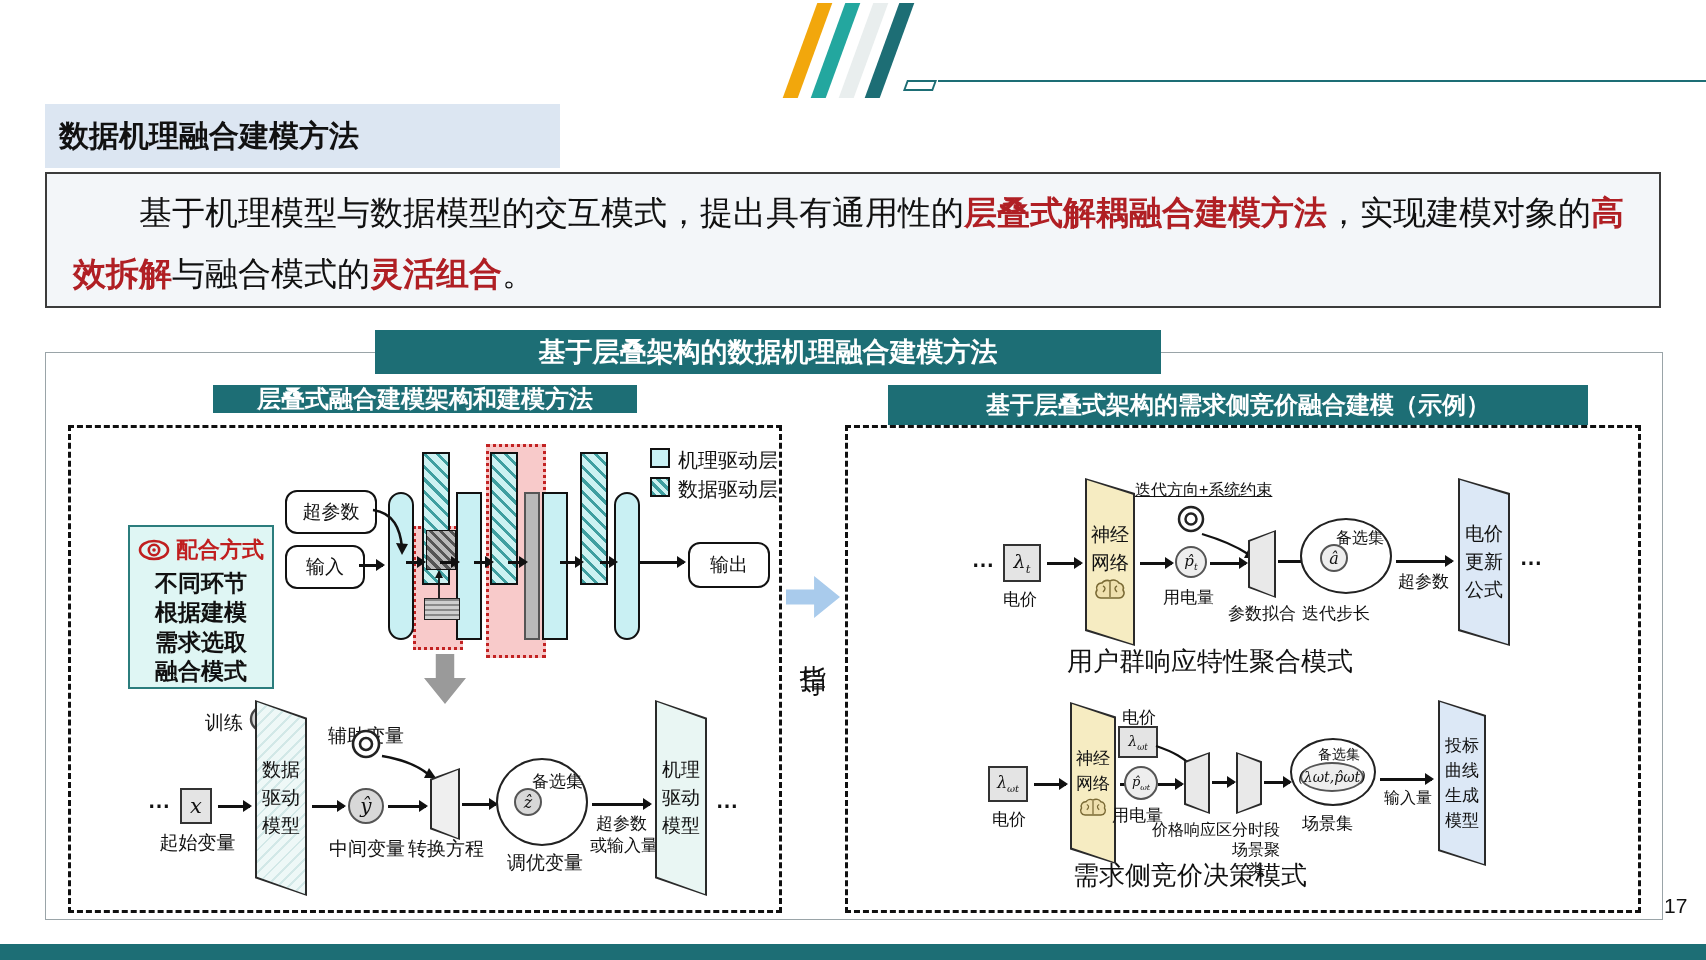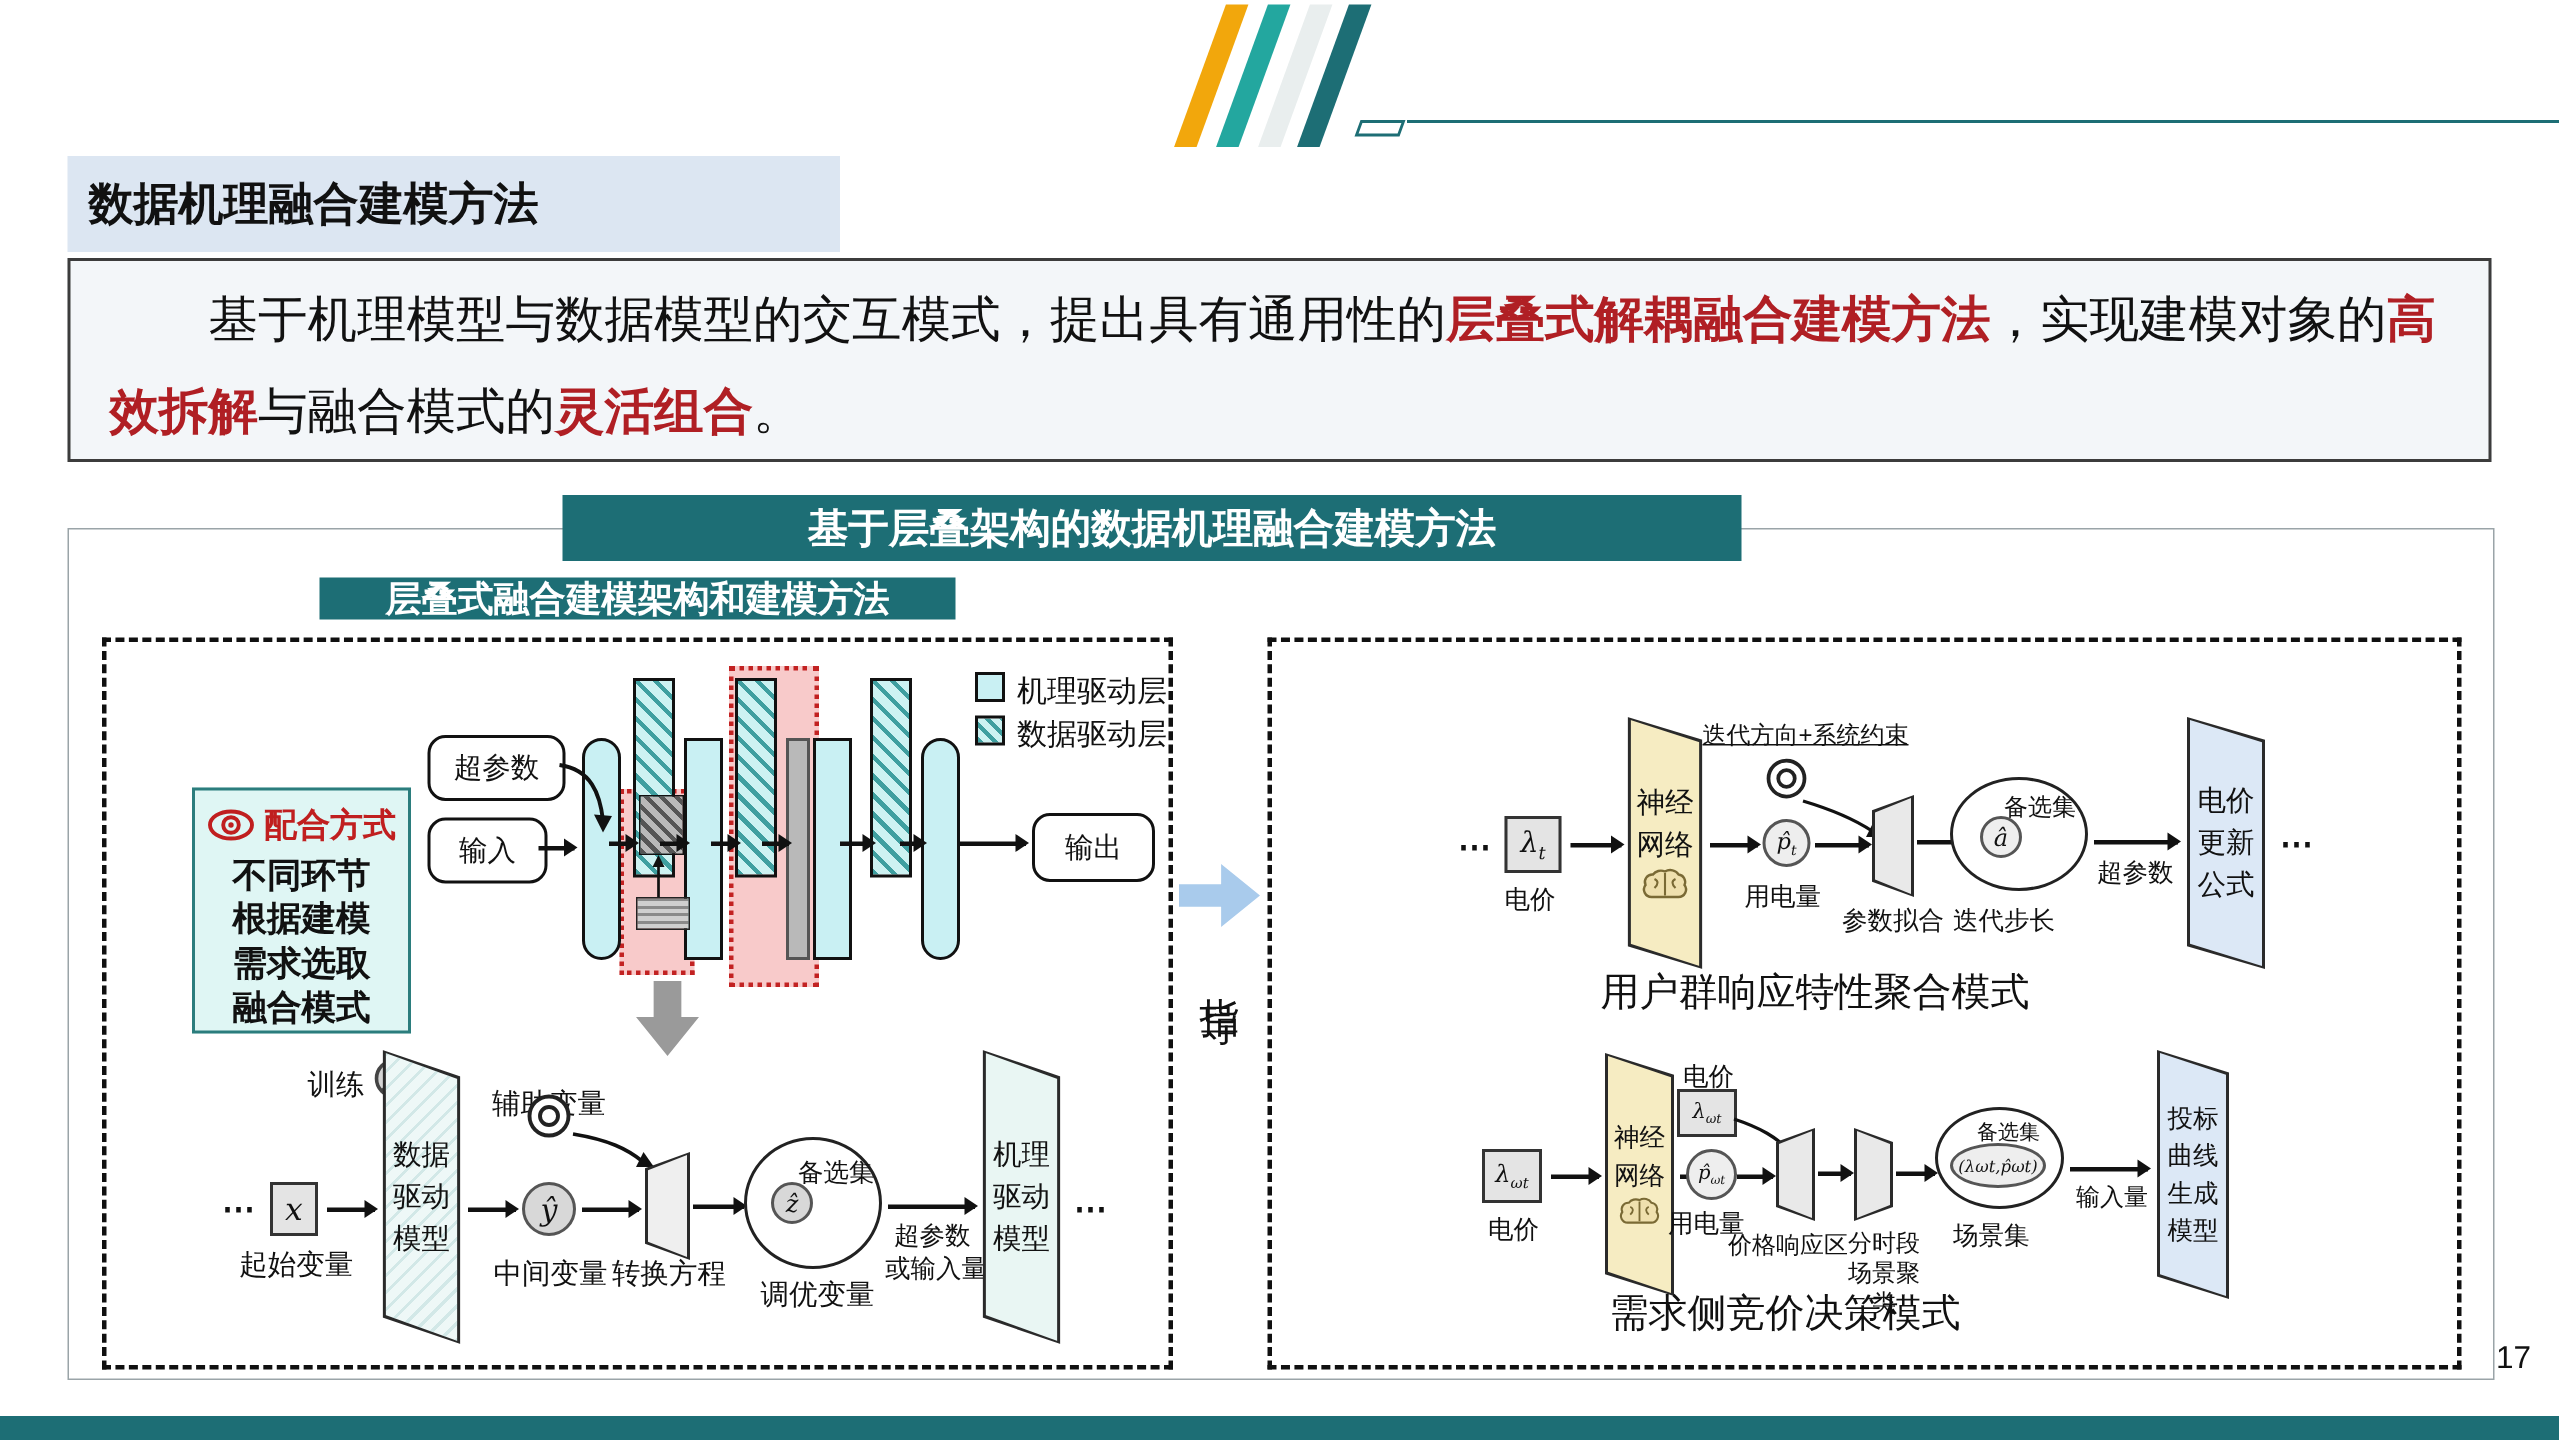--- a/index.html
+++ b/index.html
@@ -55,20 +55,23 @@
 
   <div class="abs" style="left:45px;top:352px;width:1618px;height:568px;background:#fff;border:1.5px solid #9aa4a8;box-sizing:border-box;"></div>
 
   <div class="abs teal" style="left:375px;top:330px;width:786px;height:44px;font-size:27px;z-index:5;">
     <span>基于层叠架构的数据机理融合建模方法</span>
   </div>
 
   <div class="abs teal" style="left:213px;top:385px;width:424px;height:28px;font-size:24px;z-index:5;">
     <span>层叠式融合建模架构和建模方法</span>
   </div>
+  <div class="abs teal" style="left:888px;top:385px;width:700px;height:40px;font-size:24px;z-index:5;">
+    <span>基于层叠式架构的需求侧竞价融合建模（示例）</span>
+  </div>
 
   <div class="abs dashbox" style="left:68px;top:425px;width:708px;height:482px;"></div>
   <div class="abs dashbox" style="left:845px;top:425px;width:790px;height:482px;"></div>
 
   <div class="abs" style="left:786px;top:576px;width:54px;height:42px;background:#a9cbec;clip-path:polygon(0 32%,52% 32%,52% 0,100% 50%,52% 100%,52% 68%,0 68%);"></div>
   <div class="abs" style="left:792px;top:628px;width:42px;font-size:27px;text-align:center;line-height:1.35;">
     <span style="writing-mode:vertical-rl;letter-spacing:6px;">指导</span>
   </div>
 
   <div class="abs" style="left:128px;top:486px;width:146px;height:164px;background:#dff6f4;border:2px solid #2b7d7d;box-sizing:border-box;margin-top:39px;">
@@ -309,21 +312,21 @@
   </div>
   <div class="lab17" style="left:1226px;top:820px;font-size:16px;text-align:center;white-space:normal;width:60px;line-height:1.25;">
     <div>分时段</div>
     <div>场景聚类</div>
   </div>
   <div class="ar" style="left:1264px;top:781px;width:26px;"></div>
 
   <div class="circ" style="left:1290px;top:738px;width:86px;height:68px;"></div>
   <div class="lab17" style="left:1318px;top:746px;font-size:14px;">备选集</div>
   <div class="circ gcirc" style="left:1300px;top:762px;width:64px;height:30px;border-radius:50%;background:#eee;">
-    <span class="mathv" style="font-size:11px;">(λωt,p̂ωt)</span>
+    <span class="mathv" style="font-size:14px;">(λωt,p̂ωt)</span>
   </div>
   <div class="lab17" style="left:1302px;top:812px;">场景集</div>
 
   <div class="ar" style="left:1380px;top:778px;width:52px;"></div>
   <div class="lab17" style="left:1384px;top:788px;font-size:16px;">输入量</div>
 
   <div class="shape para" style="left:1438px;top:700px;width:48px;height:166px;">
     <div class="fill para" style="background:#dce8f6;font-size:17px;">
       <span>投标</span>
       <span>曲线</span>

